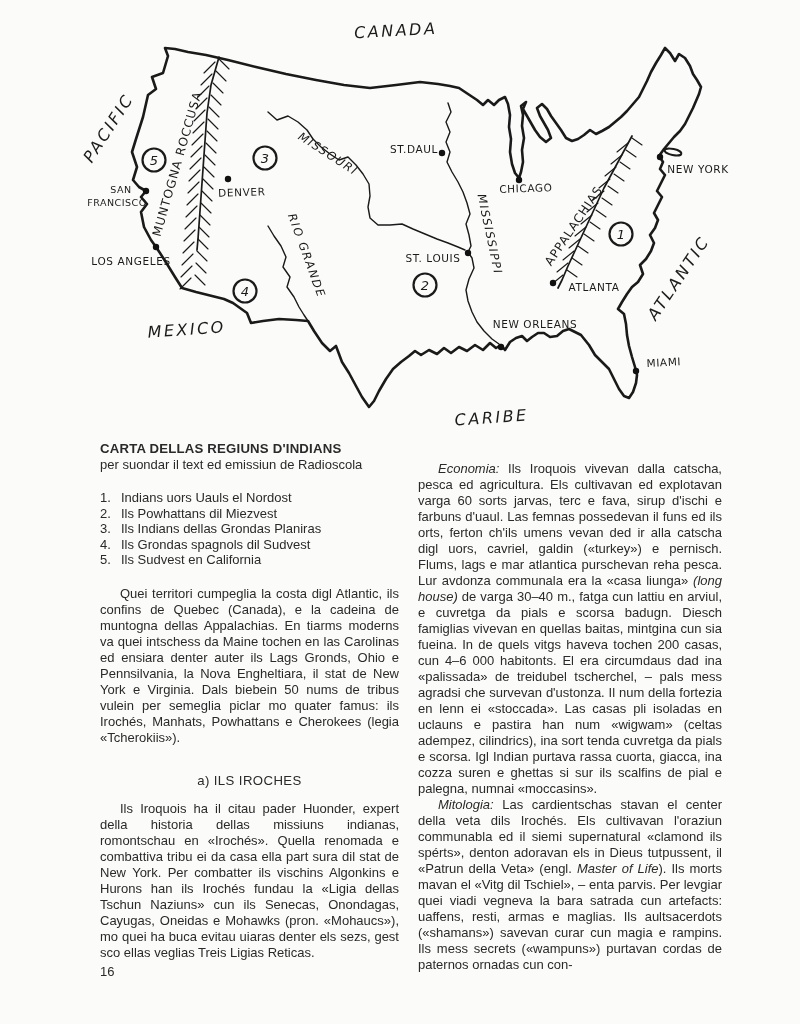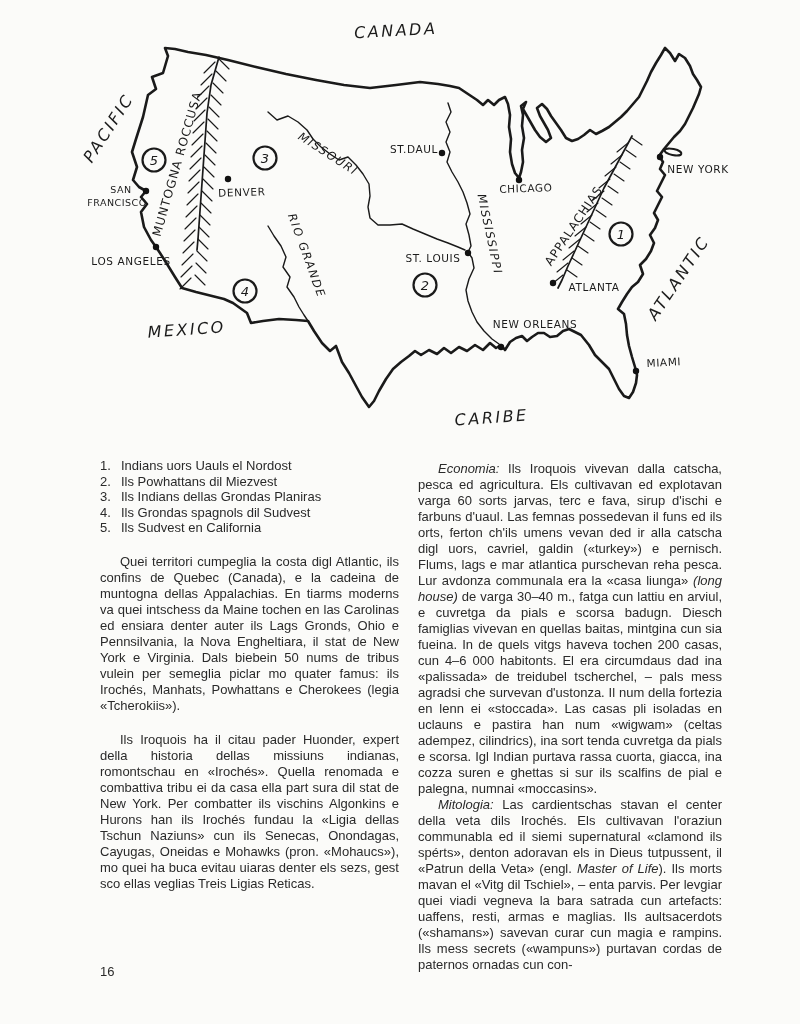--- a/index.html
+++ b/index.html
@@ -114,20 +114,22 @@
       <text class="lbl-big" text-anchor="middle" transform="translate(683,281) rotate(-56)">ATLANTIC</text>
       <text class="lbl-city" x="594" y="291" text-anchor="middle">ATLANTA</text>
       <text class="lbl-big" text-anchor="middle" transform="translate(187,335) rotate(-4)">MEXICO</text>
       <text class="lbl-city" x="535" y="328" text-anchor="middle">NEW ORLEANS</text>
       <text class="lbl-city" x="664" y="366" text-anchor="middle" transform="rotate(-3 664 366)">MIAMI</text>
       <text class="lbl-big" text-anchor="middle" transform="translate(492,423) rotate(-4)">CARIBE</text>
     </svg>
   </div>
 
   <div class="col col-left">
+    <div class="doc-title">CARTA DELLAS REGIUNS D'INDIANS</div>
+    <div class="subtitle">per suondar il text ed emissiun de Radioscola</div>
 
     <div class="legend-list">
       <div class="legend-row">
         <span class="num">1.</span>
         <span class="txt">Indians uors Uauls el Nordost</span>
       </div>
       <div class="legend-row">
         <span class="num">2.</span>
         <span class="txt">Ils Powhattans dil Miezvest</span>
       </div>
@@ -139,20 +141,21 @@
         <span class="num">4.</span>
         <span class="txt">Ils Grondas spagnols dil Sudvest</span>
       </div>
       <div class="legend-row">
         <span class="num">5.</span>
         <span class="txt">Ils Sudvest en California</span>
       </div>
     </div>
 
     <p class="body-p">Quei territori cumpeglia la costa digl Atlantic, ils confins de Quebec (Canada), e la cadeina de muntogna dellas Appalachias. En tiarms moderns va quei intschess da Maine tochen en las Carolinas ed ensiara denter auter ils Lags Gronds, Ohio e Pennsilvania, la Nova Engheltiara, il stat de New York e Virginia. Dals biebein 50 nums de tribus vulein per semeglia piclar mo quater famus: ils Irochés, Manhats, Powhattans e Cherokees (legia «Tcherokiis»).</p>
+    <div class="section-heading">a) ILS IROCHES</div>
     <p class="body-p">Ils Iroquois ha il citau pader Huonder, expert della historia dellas missiuns indianas, romontschau en «Irochés». Quella renomada e combattiva tribu ei da casa ella part sura dil stat de New York. Per combatter ils vischins Algonkins e Hurons han ils Irochés fundau la «Ligia dellas Tschun Naziuns» cun ils Senecas, Onondagas, Cayugas, Oneidas e Mohawks (pron. «Mohaucs»), mo quei ha buca evitau uiaras denter els sezs, gest sco ellas veglias Treis Ligias Reticas.</p>
   </div>
 
   <div class="col col-right">
     <p class="body-p"><span style="font-style: italic;">Economia:</span><span> Ils Iroquois vivevan dalla catscha, pesca ed agricultura. Els cultivavan ed explotavan varga 60 sorts jarvas, terc e fava, sirup d'ischi e farbuns d'uaul. Las femnas possedevan il funs ed ils orts, ferton ch'ils umens vevan ded ir alla catscha digl uors, cavriel, galdin («turkey») e pernisch. Flums, lags e mar atlantica purschevan reha pesca. Lur avdonza communala era la «casa liunga» </span><span style="font-style: italic;">(long house)</span><span> de varga 30–40 m., fatga cun lattiu en arviul, e cuvretga da pials e scorsa badugn. Diesch famiglias vivevan en quellas baitas, mintgina cun sia fueina. In de quels vitgs haveva tochen 200 casas, cun 4–6 000 habitonts. El era circumdaus dad ina «palissada» de treidubel tscherchel, – pals mess agradsi che survevan d'ustonza. Il num della fortezia en lenn ei «stoccada». Las casas pli isoladas en uclauns e pastira han num «wigwam» (celtas adempez, cilindrics), ina sort tenda cuvretga da pials e scorsa. Igl Indian purtava rassa cuorta, giacca, ina cozza suren e ghettas si sur ils scalfins de pial e palegna, numnai «moccasins».</span></p>
     <p class="body-p"><span style="font-style: italic;">Mitologia:</span><span> Las cardientschas stavan el center della veta dils Irochés. Els cultivavan l'oraziun communabla ed il siemi supernatural «clamond ils spérts», denton adoravan els in Dieus tutpussent, il «Patrun della Veta» (engl. </span><span style="font-style: italic;">Master of Life</span><span>). Ils morts mavan el «Vitg dil Tschiel», – enta parvis. Per levgiar quei viadi vegneva la bara satrada cun artefacts: uaffens, resti, armas e maglias. Ils aultsacerdots («shamans») savevan curar cun magia e rampins. Ils mess secrets («wampuns») purtavan cordas de paternos ornadas cun con-</span></p>
   </div>
 
   <div class="page-number">16</div>
 </div>

